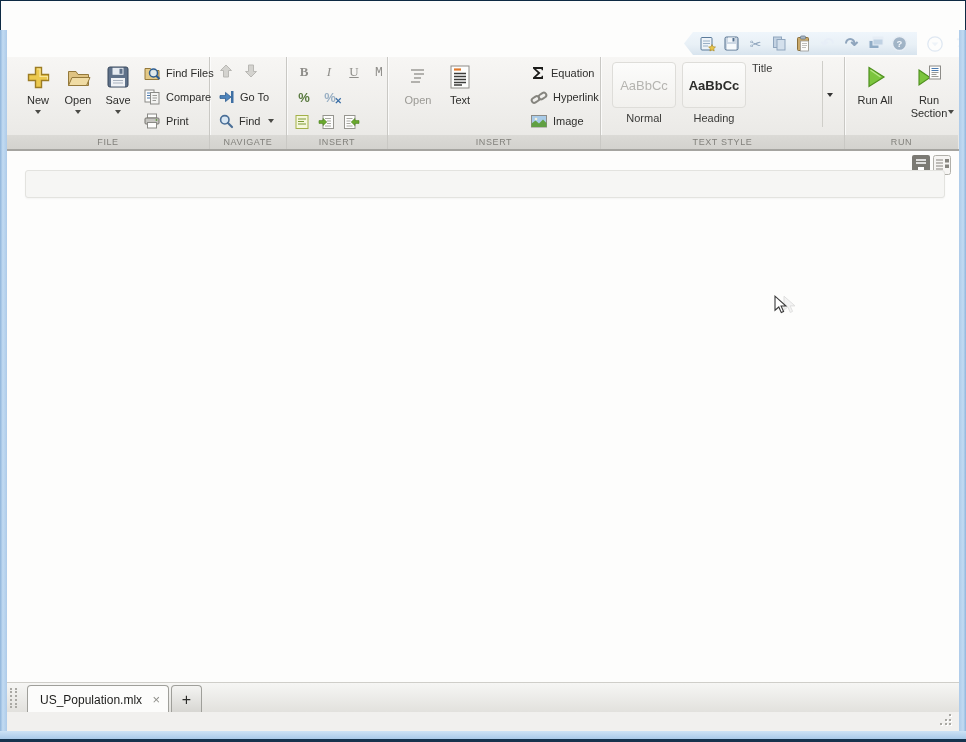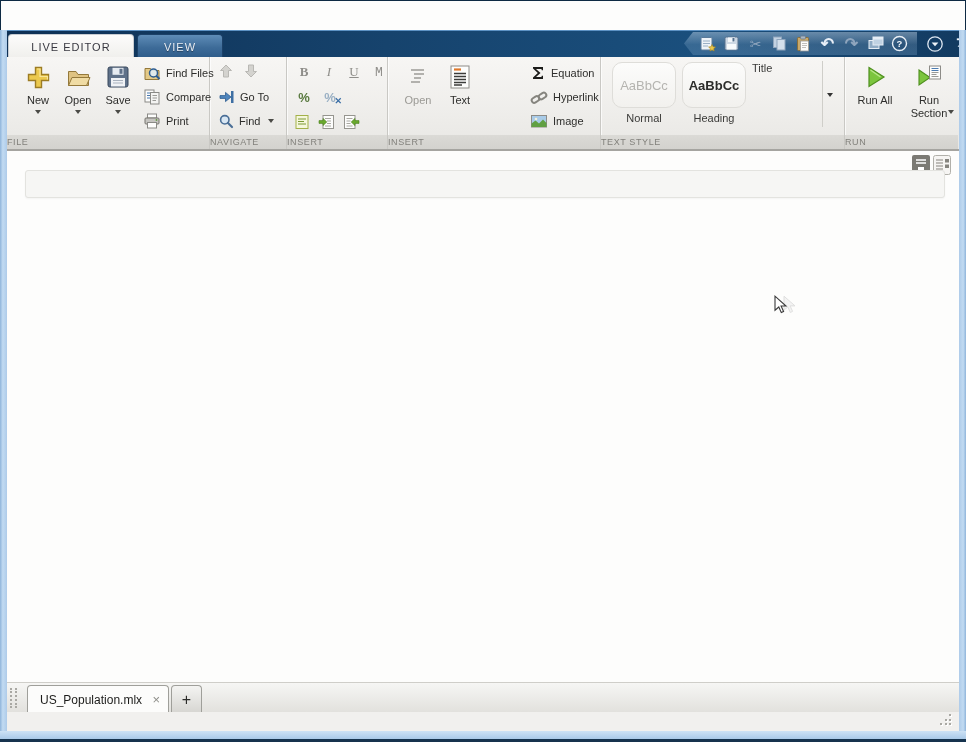--- a/index.html
+++ b/index.html
@@ -51,39 +51,39 @@
   .qglyph { font-size:14px; line-height:1; }
   #qat-extra { display:flex; align-items:center; gap:8px; margin-left:8px; }
 
   
   #ribbon { left:7px; top:57px; width:952px; height:92px; display:flex;
     background:linear-gradient(180deg,#f7f6f4 0%,#edecE9 70%,#e8e7e4 100%); }
   .section { height:92px; display:flex; flex-direction:column; border-right:1px solid #c9c8c4;
     box-shadow:1px 0 0 rgba(255,255,255,.7); }
   .seccontent { height:78px; position:relative; }
   .seccap { height:14px; background:linear-gradient(180deg,#dbdad6,#d3d2ce);
-    color:#82817c; font-size:9px; letter-spacing:.6px; text-align:left; line-height:14px; }
+    color:#82817c; font-size:9px; letter-spacing:.6px; text-align:center; line-height:14px; }
   .bb { position:absolute; top:3px; display:flex; flex-direction:column; align-items:center; }
   .bb .bicon { height:34px; display:flex; align-items:center; justify-content:center; }
   .blabel { font-size:11px; color:#2e2e2c; line-height:13px; text-align:center; }
   .blabel.dim { color:#9a9994; }
   .caret { width:0; height:0; border-left:3.5px solid transparent; border-right:3.5px solid transparent;
     border-top:4px solid #4a4a46; display:inline-block; }
   .bb .caret { margin-top:3px; }
   .sb { position:absolute; display:flex; align-items:center; gap:5px; height:20px;
     font-size:11px; color:#2e2e2c; white-space:nowrap; }
   .fmt-letter { font-size:13px; color:#8f8e8a; width:22px; text-align:center; }
   .fmt-b { font-weight:bold; font-family:"Liberation Serif",serif; }
   .fmt-i { font-style:italic; font-family:"Liberation Serif",serif; }
   .fmt-u { text-decoration:underline; font-family:"Liberation Serif",serif; }
   .fmt-m { font-family:"Liberation Mono",monospace; }
   .pct { font-size:13px; font-weight:bold; color:#5a7a40; width:20px; text-align:center; position:relative; }
   .pct.unc { color:#9ab0c4; }
   .pct .xmark { position:absolute; right:-2px; bottom:-1px; color:#3a6ea5; font-size:9px; font-weight:bold; }
-  .stylebtn { width:64px; height:46px; border:1px solid #deddd9; border-radius:10px;
+  .stylebtn { width:64px; height:46px; border:1px solid #deddd9; border-radius:4px;
     background:linear-gradient(180deg,#fcfcfb,#f2f1ee); display:flex; align-items:center; justify-content:center; }
   .stylecol { display:flex; flex-direction:column; align-items:center; gap:4px; }
   .prev-normal { font-size:13px; color:#b5b4b0; }
   .prev-heading { font-size:13px; font-weight:bold; color:#2c2c2a; }
   .prev-title { font-size:17px; color:#b5b4b0; }
   .stylename { font-size:11px; color:#3a3a38; }
 
   
   #doc { left:7px; top:149px; width:952px; height:533px; background:#fdfdfc;
     border-top:2px solid #a5a4a0; }
@@ -120,24 +120,20 @@
 
   svg { display:block; }
   .cursor { pointer-events:none; }
 </style>
 </head>
 <body>
 
 <div id="win">
 
 
-  <div id="tabstrip" class="abs">
-    <div id="tab-live" class="rtab">LIVE EDITOR</div>
-    <div id="tab-view" class="rtab">VIEW</div>
-  </div>
 
   <div id="qatzone" class="abs">
     <div id="qat">
       <div class="qbtn">
         <svg width="18" height="18" viewBox="0 0 18 18">
           <rect x="2" y="2.5" width="11" height="12.5" rx="1" fill="#eef3f8" stroke="#5a7a9a"></rect>
           <path d="M4 6h7M4 8.5h7M4 11h5" stroke="#9ab0c6" stroke-width="1"></path>
           <path d="M13 9.5l1.1 2.2 2.4.3-1.8 1.7.5 2.3-2.2-1.1-2.1 1.1.5-2.3-1.8-1.7 2.4-.3z" fill="#e9c64a" stroke="#a5831f" stroke-width=".6"></path>
         </svg>
       </div>

